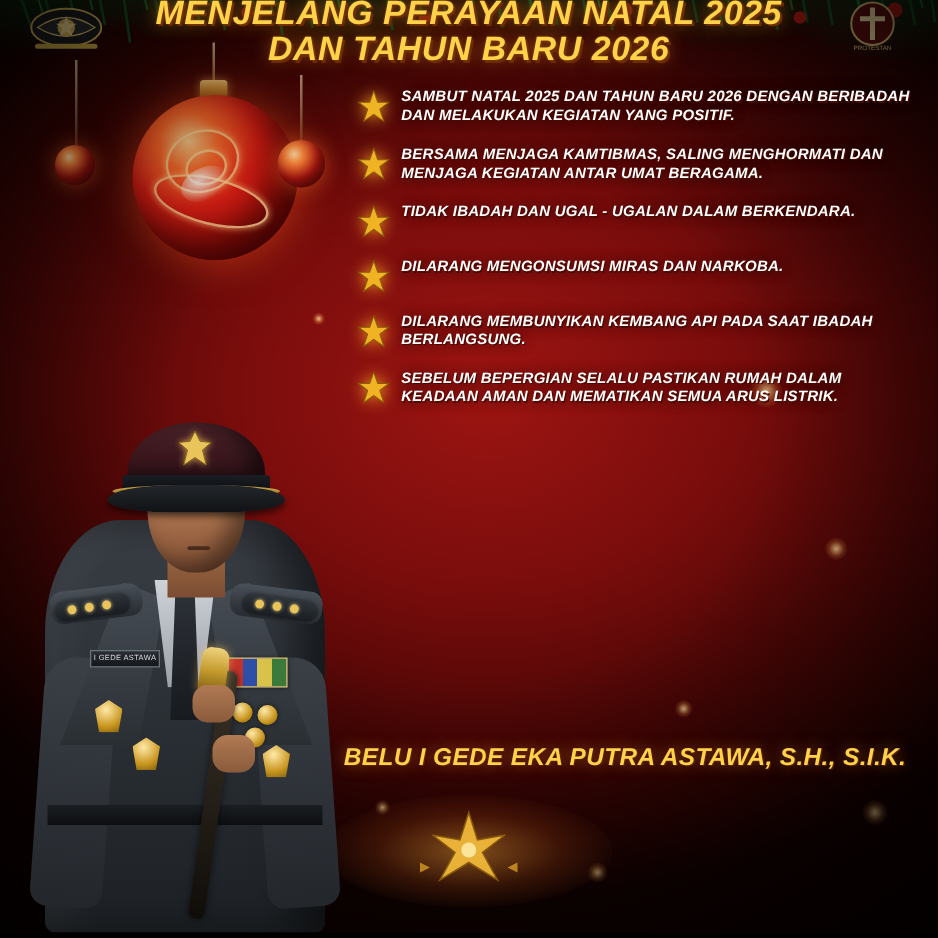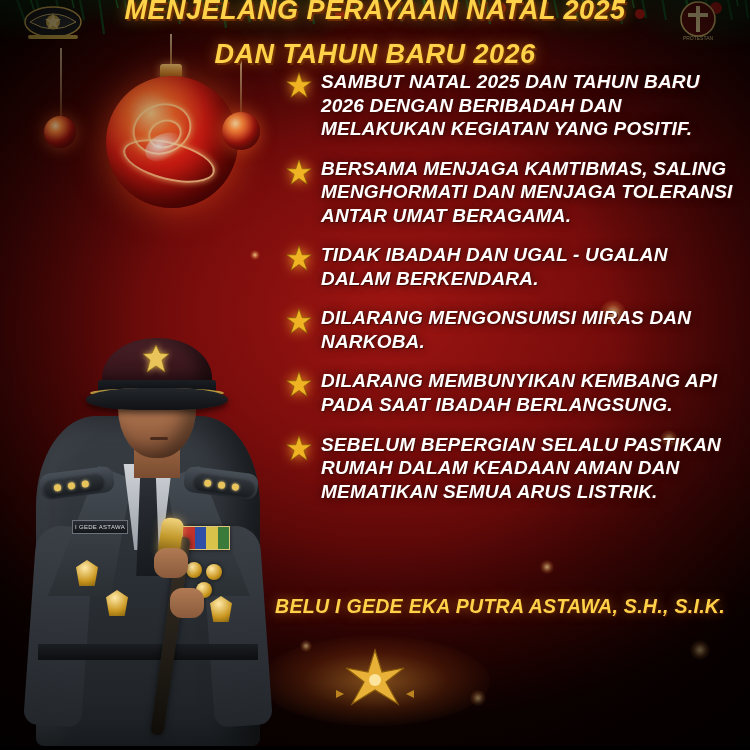--- a/index.html
+++ b/index.html
@@ -146,21 +146,21 @@
     font-style: italic;
     color: #ffd24a;
     letter-spacing: .5px;
     text-shadow:
       0 0 2px #7a4a00,
       2px 2px 0 #6e2b05,
       0 0 14px rgba(255,160,40,.55);
     line-height: 1.05;
   }
   .headline .l1 { font-size: 27px; }
-  .headline .l2 { font-size: 27px; margin-top: 16px; }
+  .headline .l2 { font-size: 27px; margin-top: 1px; }
 
   
   .list {
     position: absolute;
     left: 286px;
     top: 70px;
     width: 452px;
     z-index: 5;
   }
   .item {
@@ -171,21 +171,21 @@
   .star {
     flex: 0 0 auto;
     width: 26px;
     height: 26px;
     margin-right: 9px;
     margin-top: 2px;
     filter: drop-shadow(0 0 6px rgba(255,170,40,.85));
   }
   .item-text {
     color: #ffffff;
-    font-size: 19px;
+    font-size: 12px;
     font-weight: bold;
     font-style: italic;
     line-height: 1.24;
     letter-spacing: .2px;
     text-shadow: 1px 1px 0 #4a0b04, 0 0 10px rgba(0,0,0,.7);
   }
 
   
   .signature {
     position: absolute;
@@ -596,21 +596,21 @@
       <svg class="star" viewBox="0 0 32 32">
         <path d="M16 1 L20 12 L31 12 L22 19 L26 31 L16 24 L6 31 L10 19 L1 12 L12 12 Z" fill="#f0b323" stroke="#8a5a08" stroke-width="1"></path>
       </svg>
       <div class="item-text">SAMBUT NATAL 2025 DAN TAHUN BARU 2026 DENGAN BERIBADAH DAN MELAKUKAN KEGIATAN YANG POSITIF.</div>
     </div>
 
     <div class="item">
       <svg class="star" viewBox="0 0 32 32">
         <path d="M16 1 L20 12 L31 12 L22 19 L26 31 L16 24 L6 31 L10 19 L1 12 L12 12 Z" fill="#f0b323" stroke="#8a5a08" stroke-width="1"></path>
       </svg>
-      <div class="item-text">BERSAMA MENJAGA KAMTIBMAS, SALING MENGHORMATI DAN MENJAGA TOLERANSI ANTAR UMAT BERAGAMA.</div>
+      <div class="item-text">BERSAMA MENJAGA KAMTIBMAS, SALING MENGHORMATI DAN MENJAGA KEGIATAN ANTAR UMAT BERAGAMA.</div>
     </div>
 
     <div class="item">
       <svg class="star" viewBox="0 0 32 32">
         <path d="M16 1 L20 12 L31 12 L22 19 L26 31 L16 24 L6 31 L10 19 L1 12 L12 12 Z" fill="#f0b323" stroke="#8a5a08" stroke-width="1"></path>
       </svg>
       <div class="item-text">TIDAK IBADAH DAN UGAL - UGALAN DALAM BERKENDARA.</div>
     </div>
 
     <div class="item">

